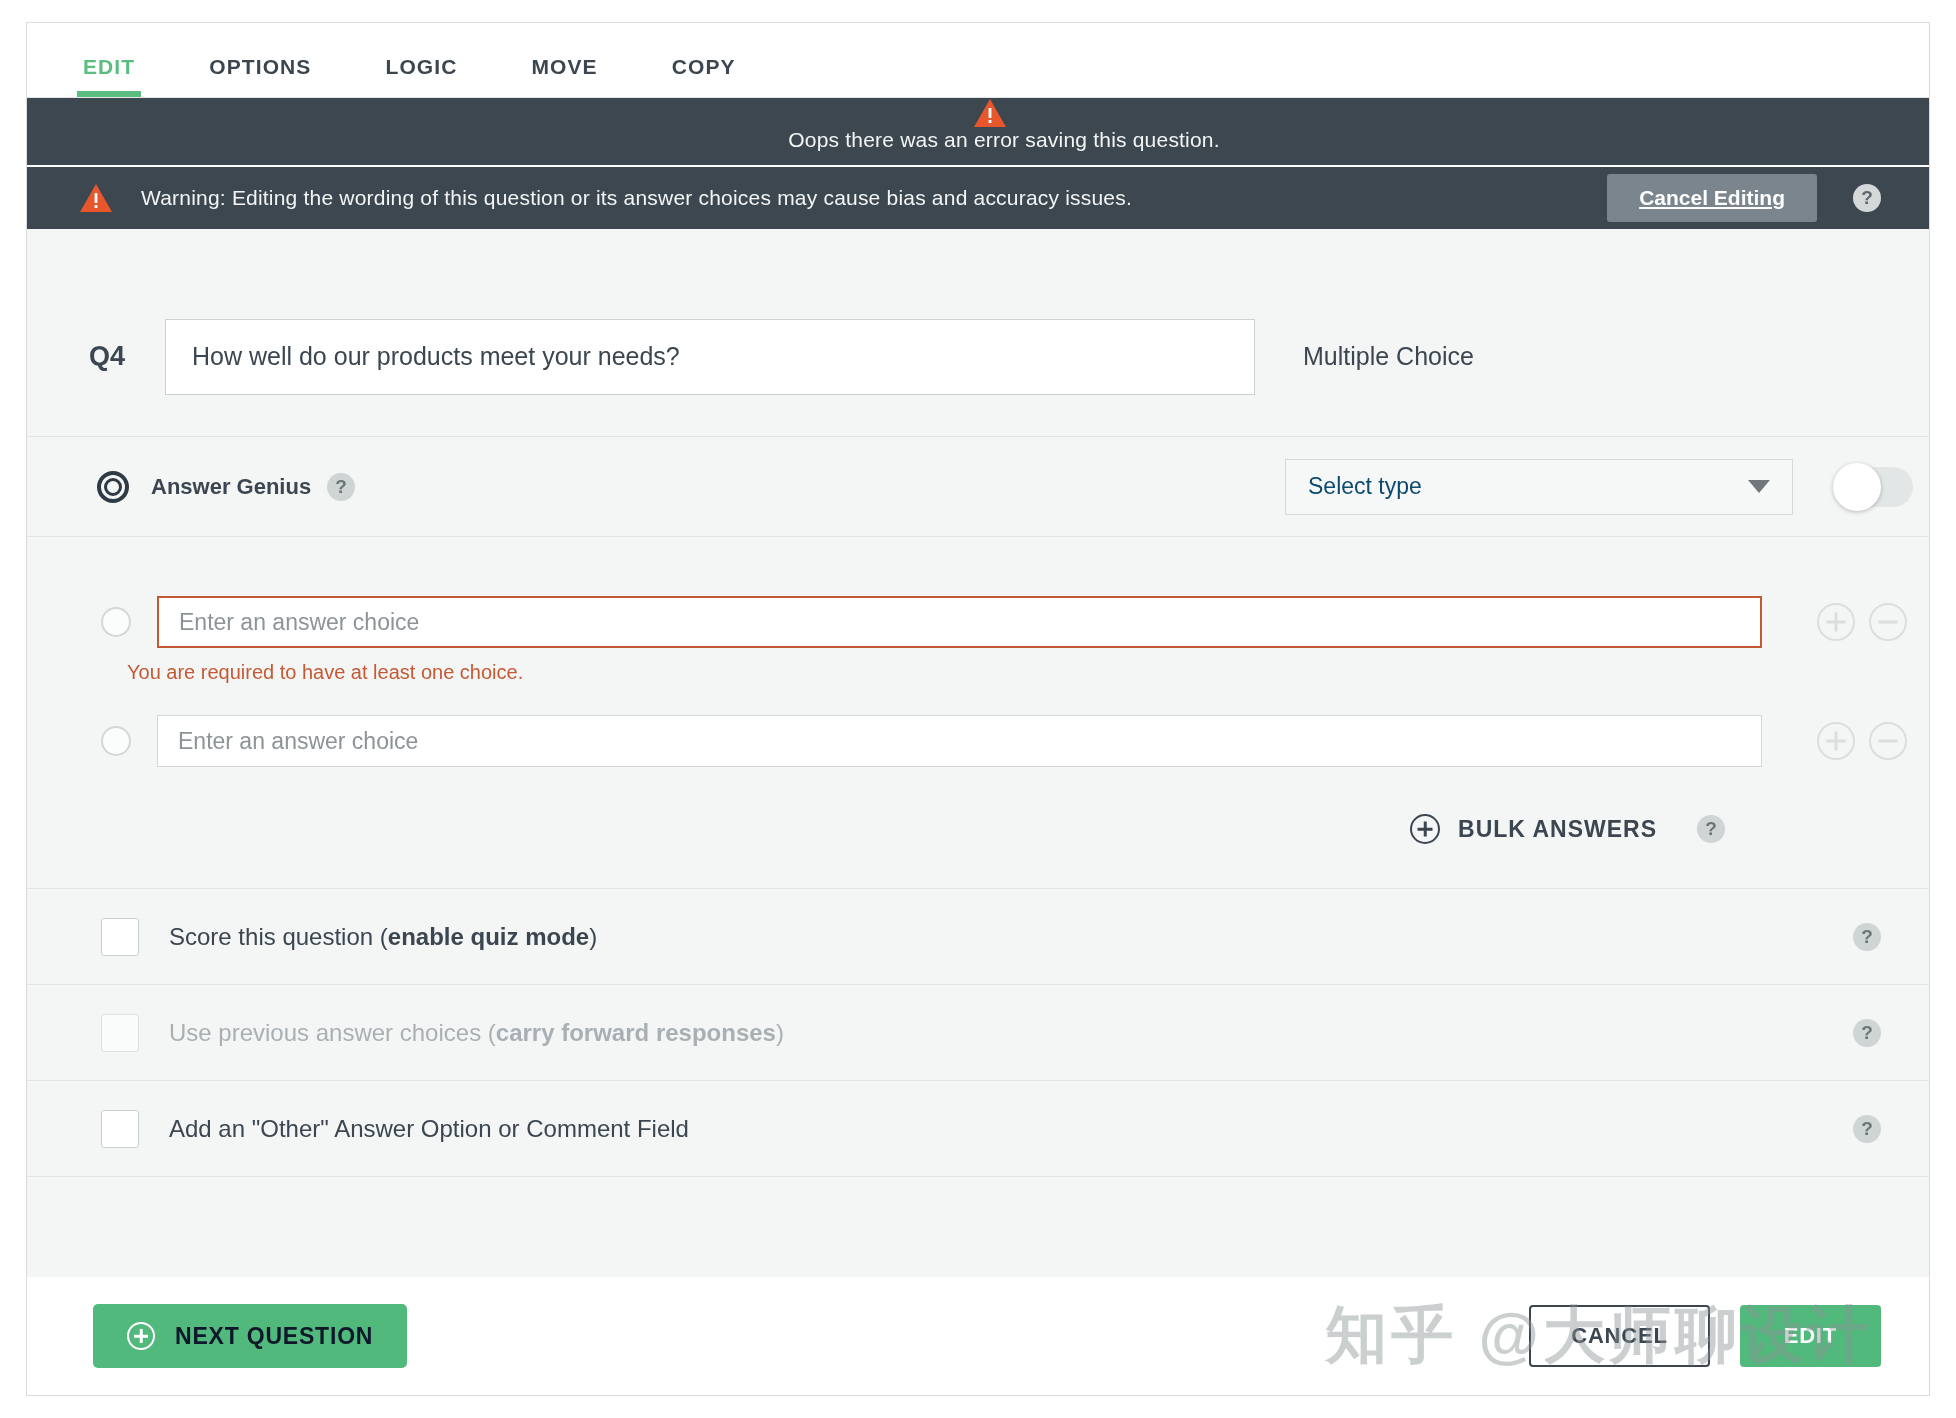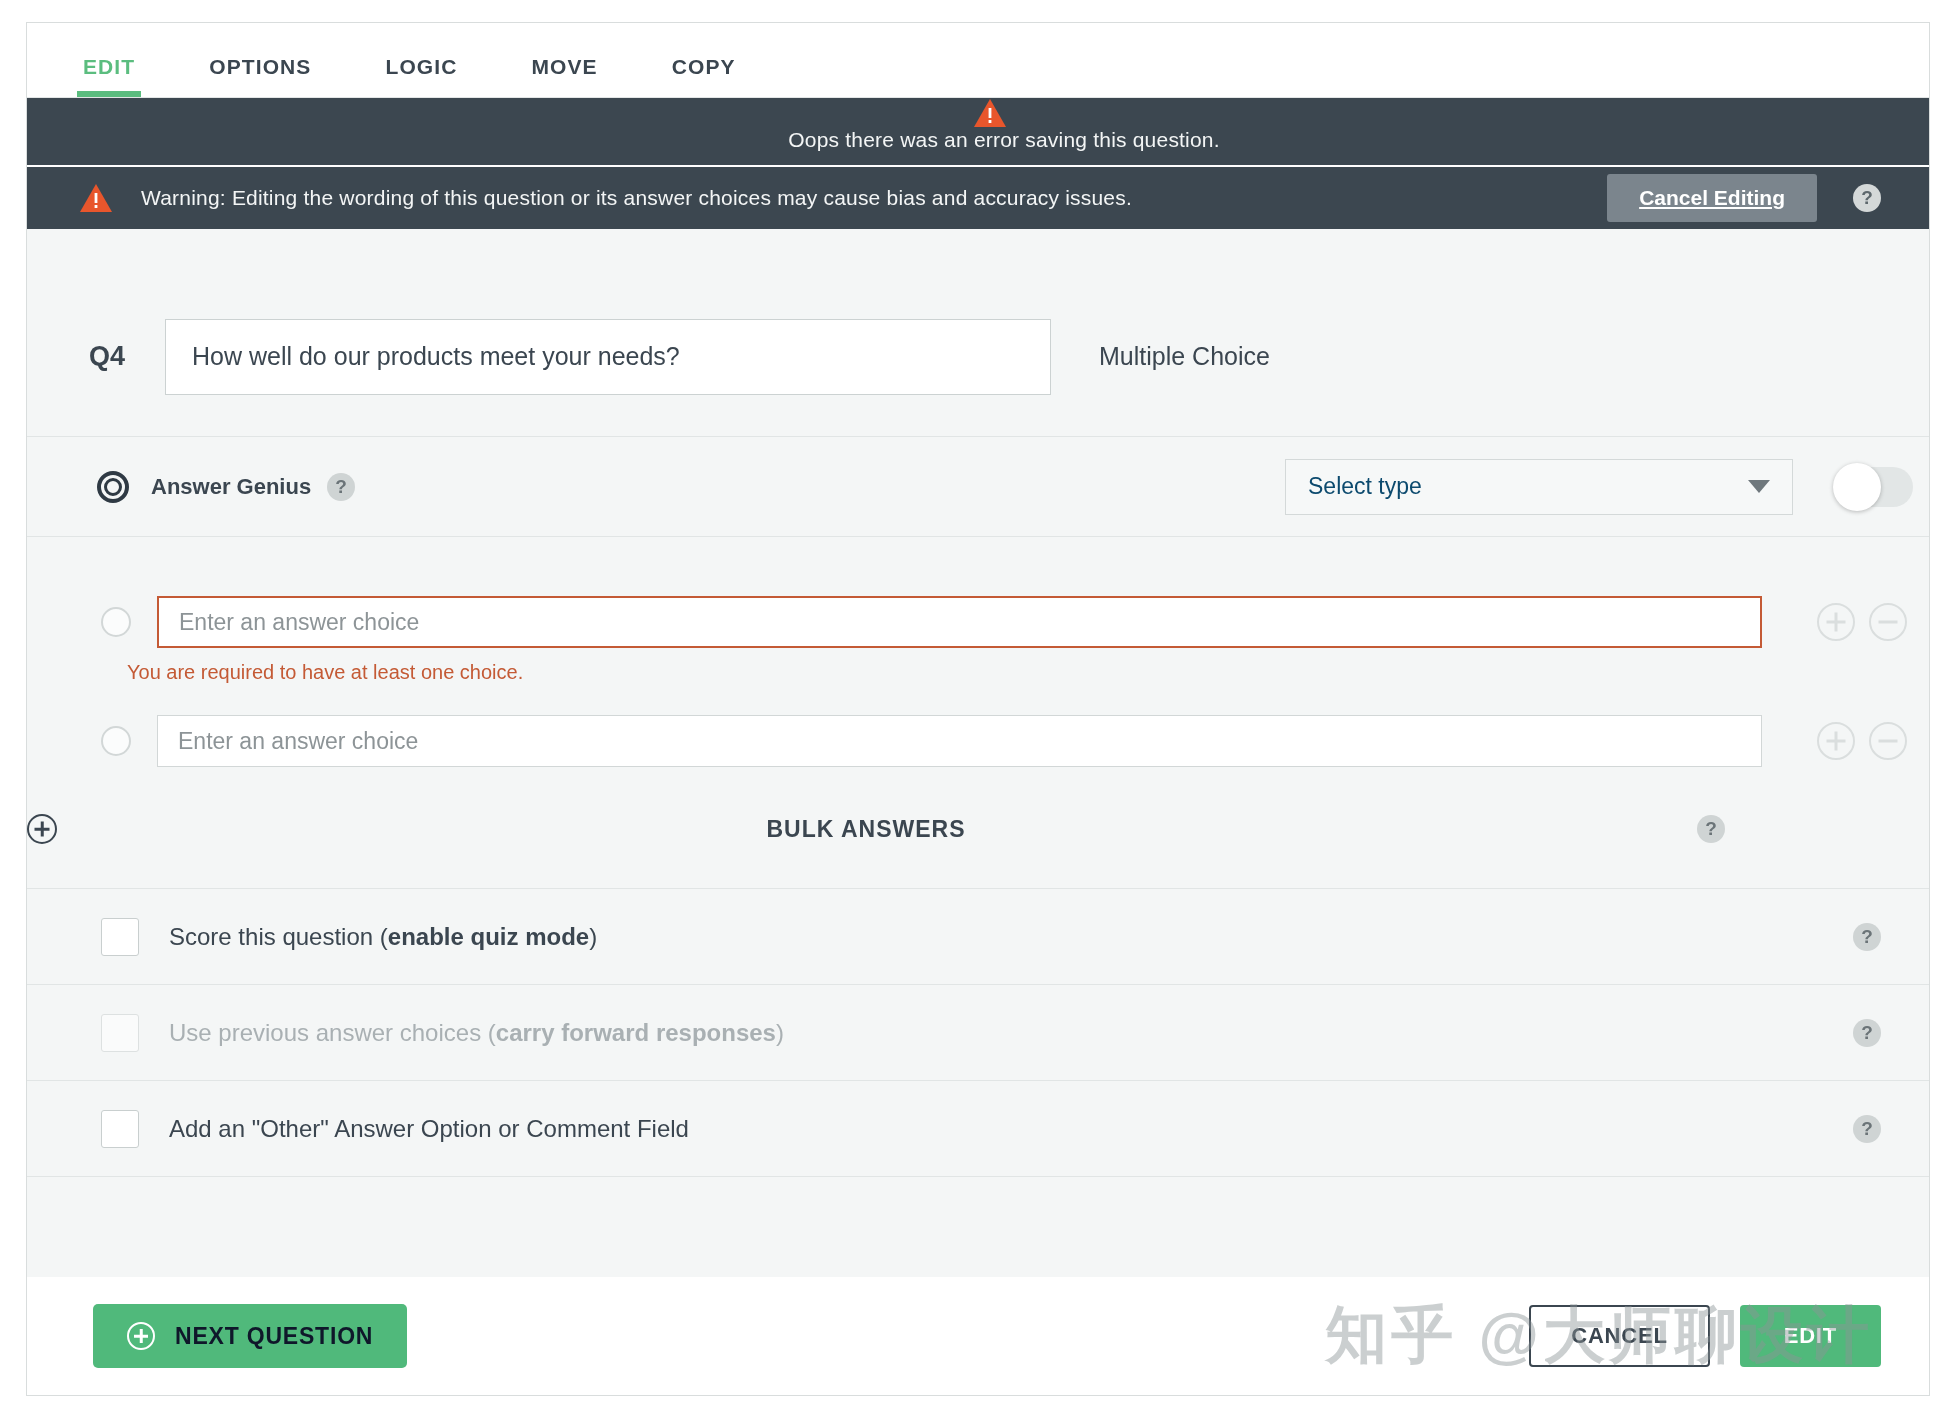--- a/index.html
+++ b/index.html
@@ -134,21 +134,21 @@
     margin-top: 48px;
   }
   .q-num {
     font-size: 27px;
     font-weight: 700;
     color: #3b4650;
     width: 76px;
     flex: 0 0 auto;
   }
   .q-input {
-    width: 886px;
+    width: 1090px;
     height: 76px;
     background: #ffffff;
     border: 1px solid #ccd2d2;
     box-sizing: border-box;
     display: flex;
     align-items: center;
     padding: 0 26px;
     font-size: 25px;
     color: #3b4650;
     cursor: text;
@@ -290,21 +290,21 @@
     background: #dadede;
   }
   .choice-error {
     margin: 10px 0 0 100px;
     font-size: 20px;
     color: #c45a35;
   }
   .bulk-row {
     display: flex;
     align-items: center;
-    justify-content: space-between;
+    justify-content: flex-end;
     padding-right: 204px;
     margin-top: 44px;
   }
   .bulk-plus {
     width: 30px; height: 30px;
     border: 2px solid #3b4650;
     border-radius: 50%;
     position: relative;
     box-sizing: border-box;
   }

